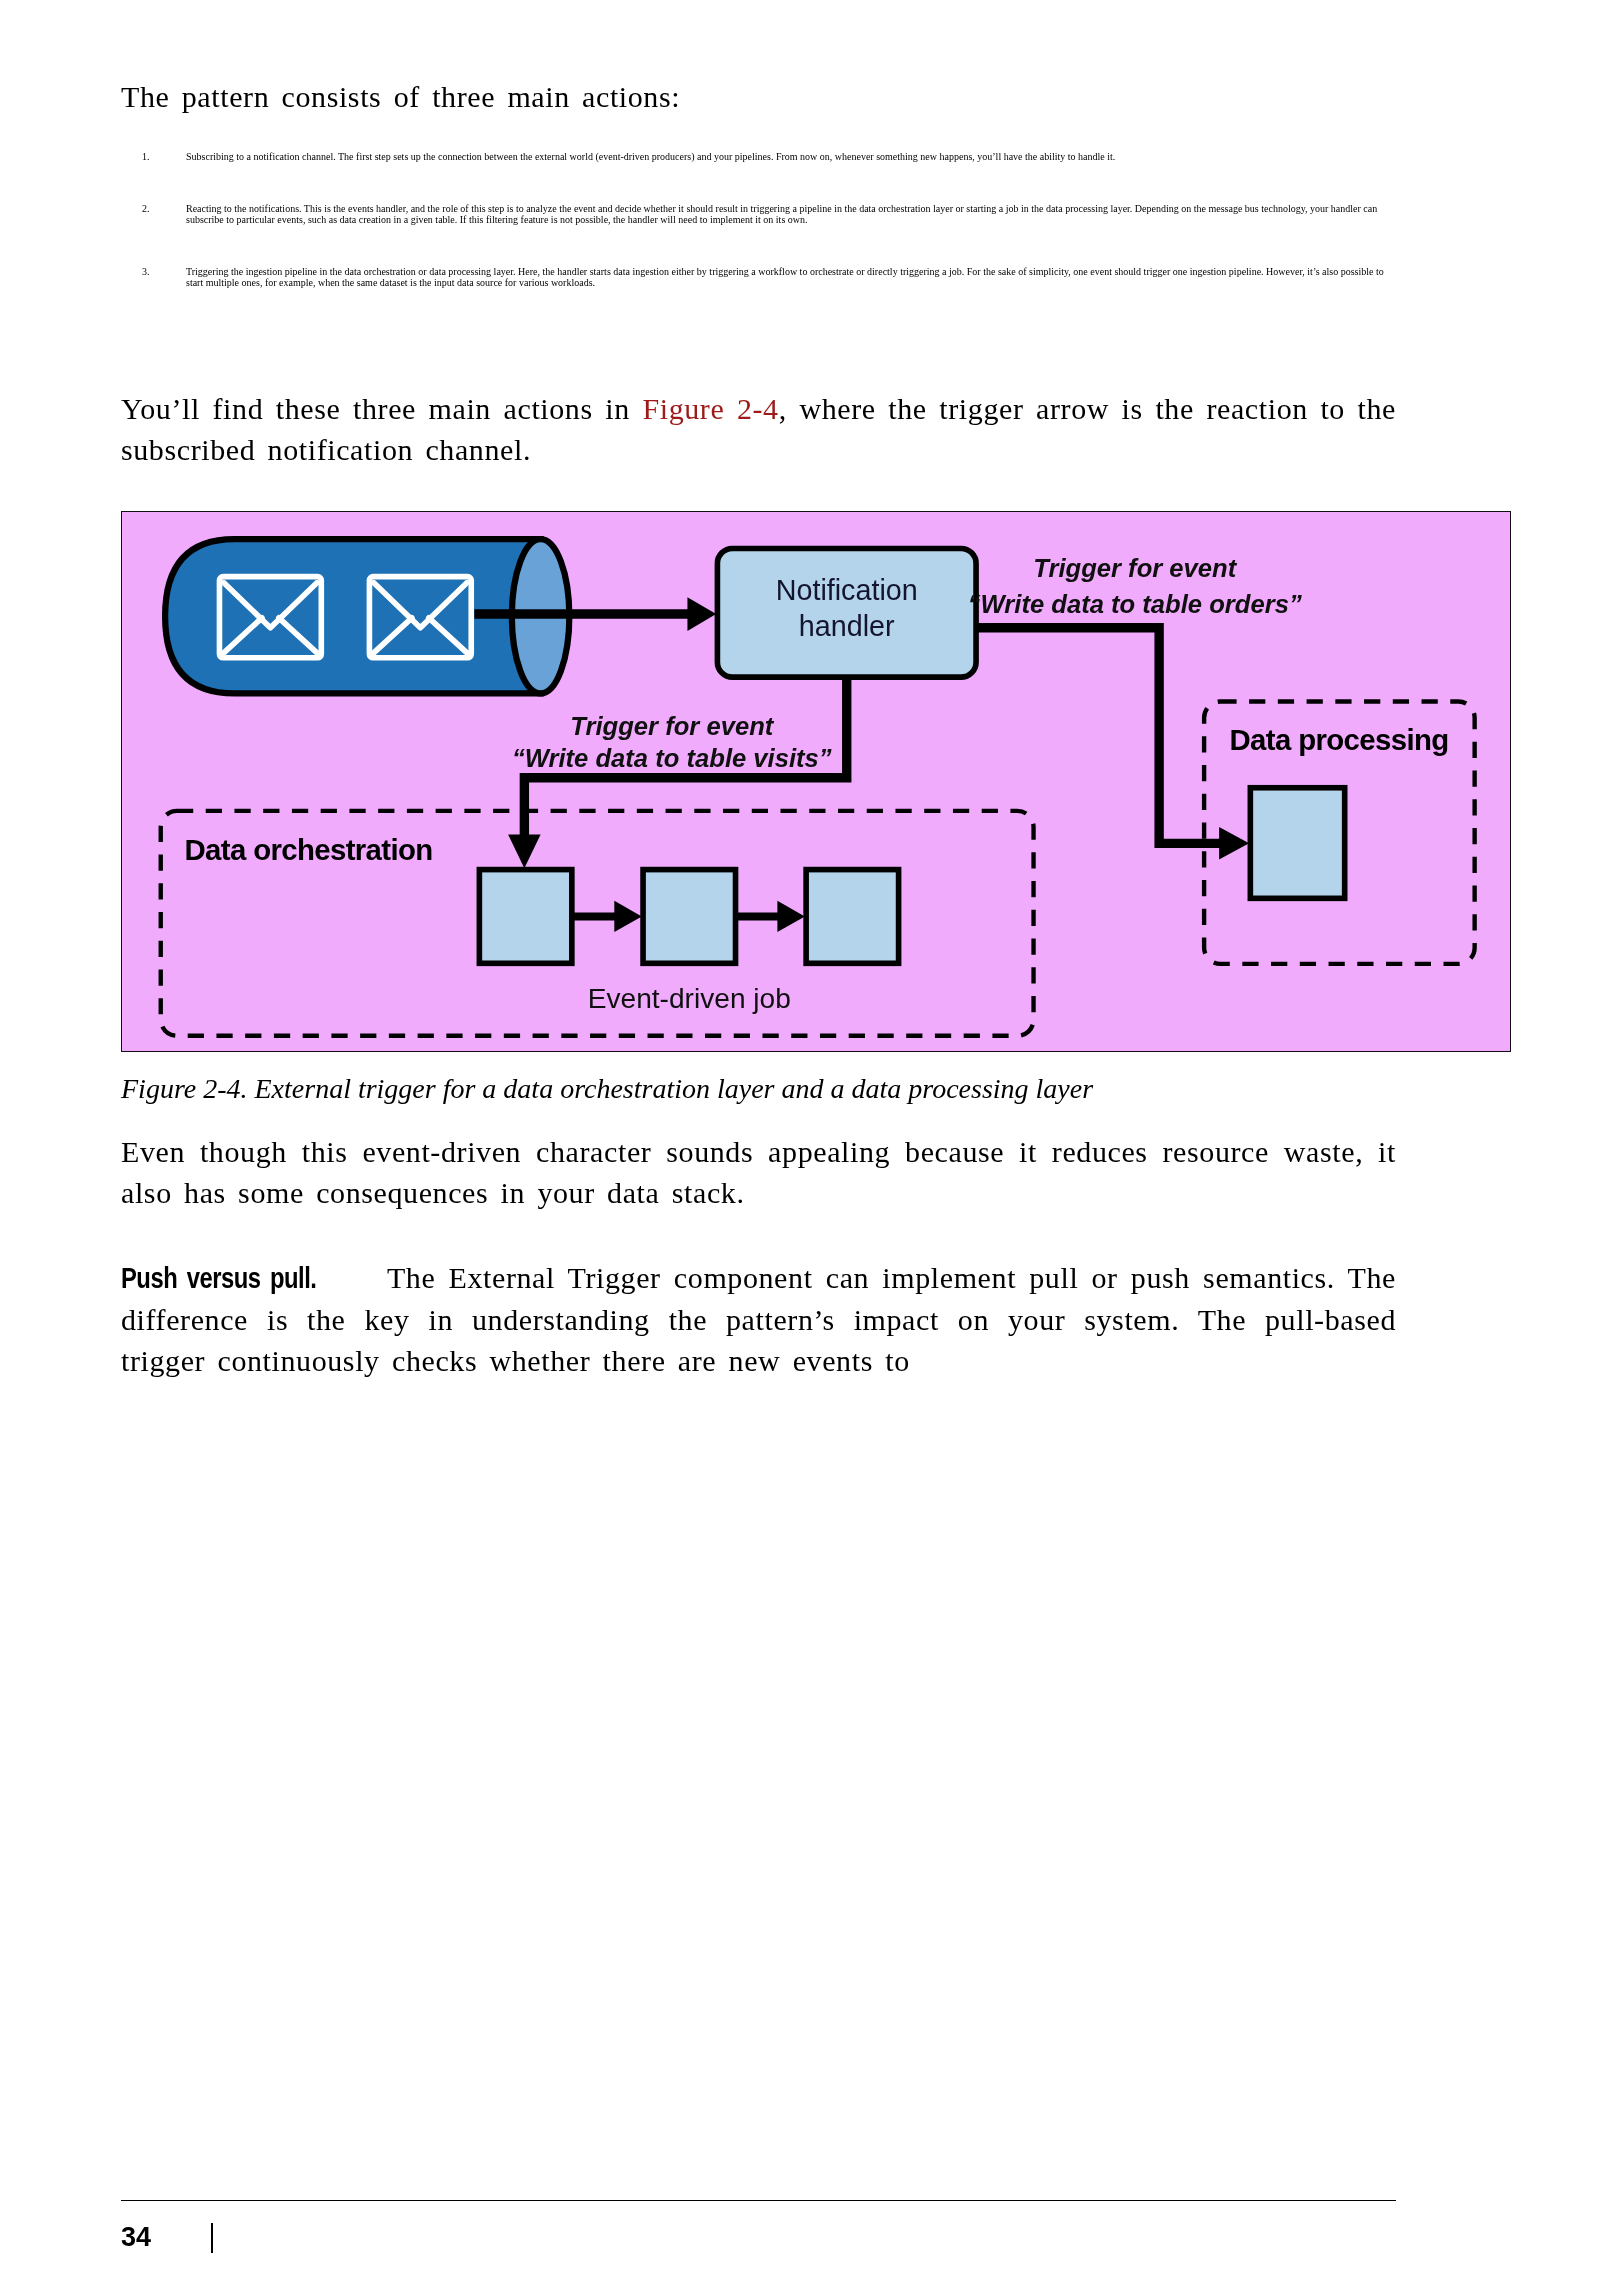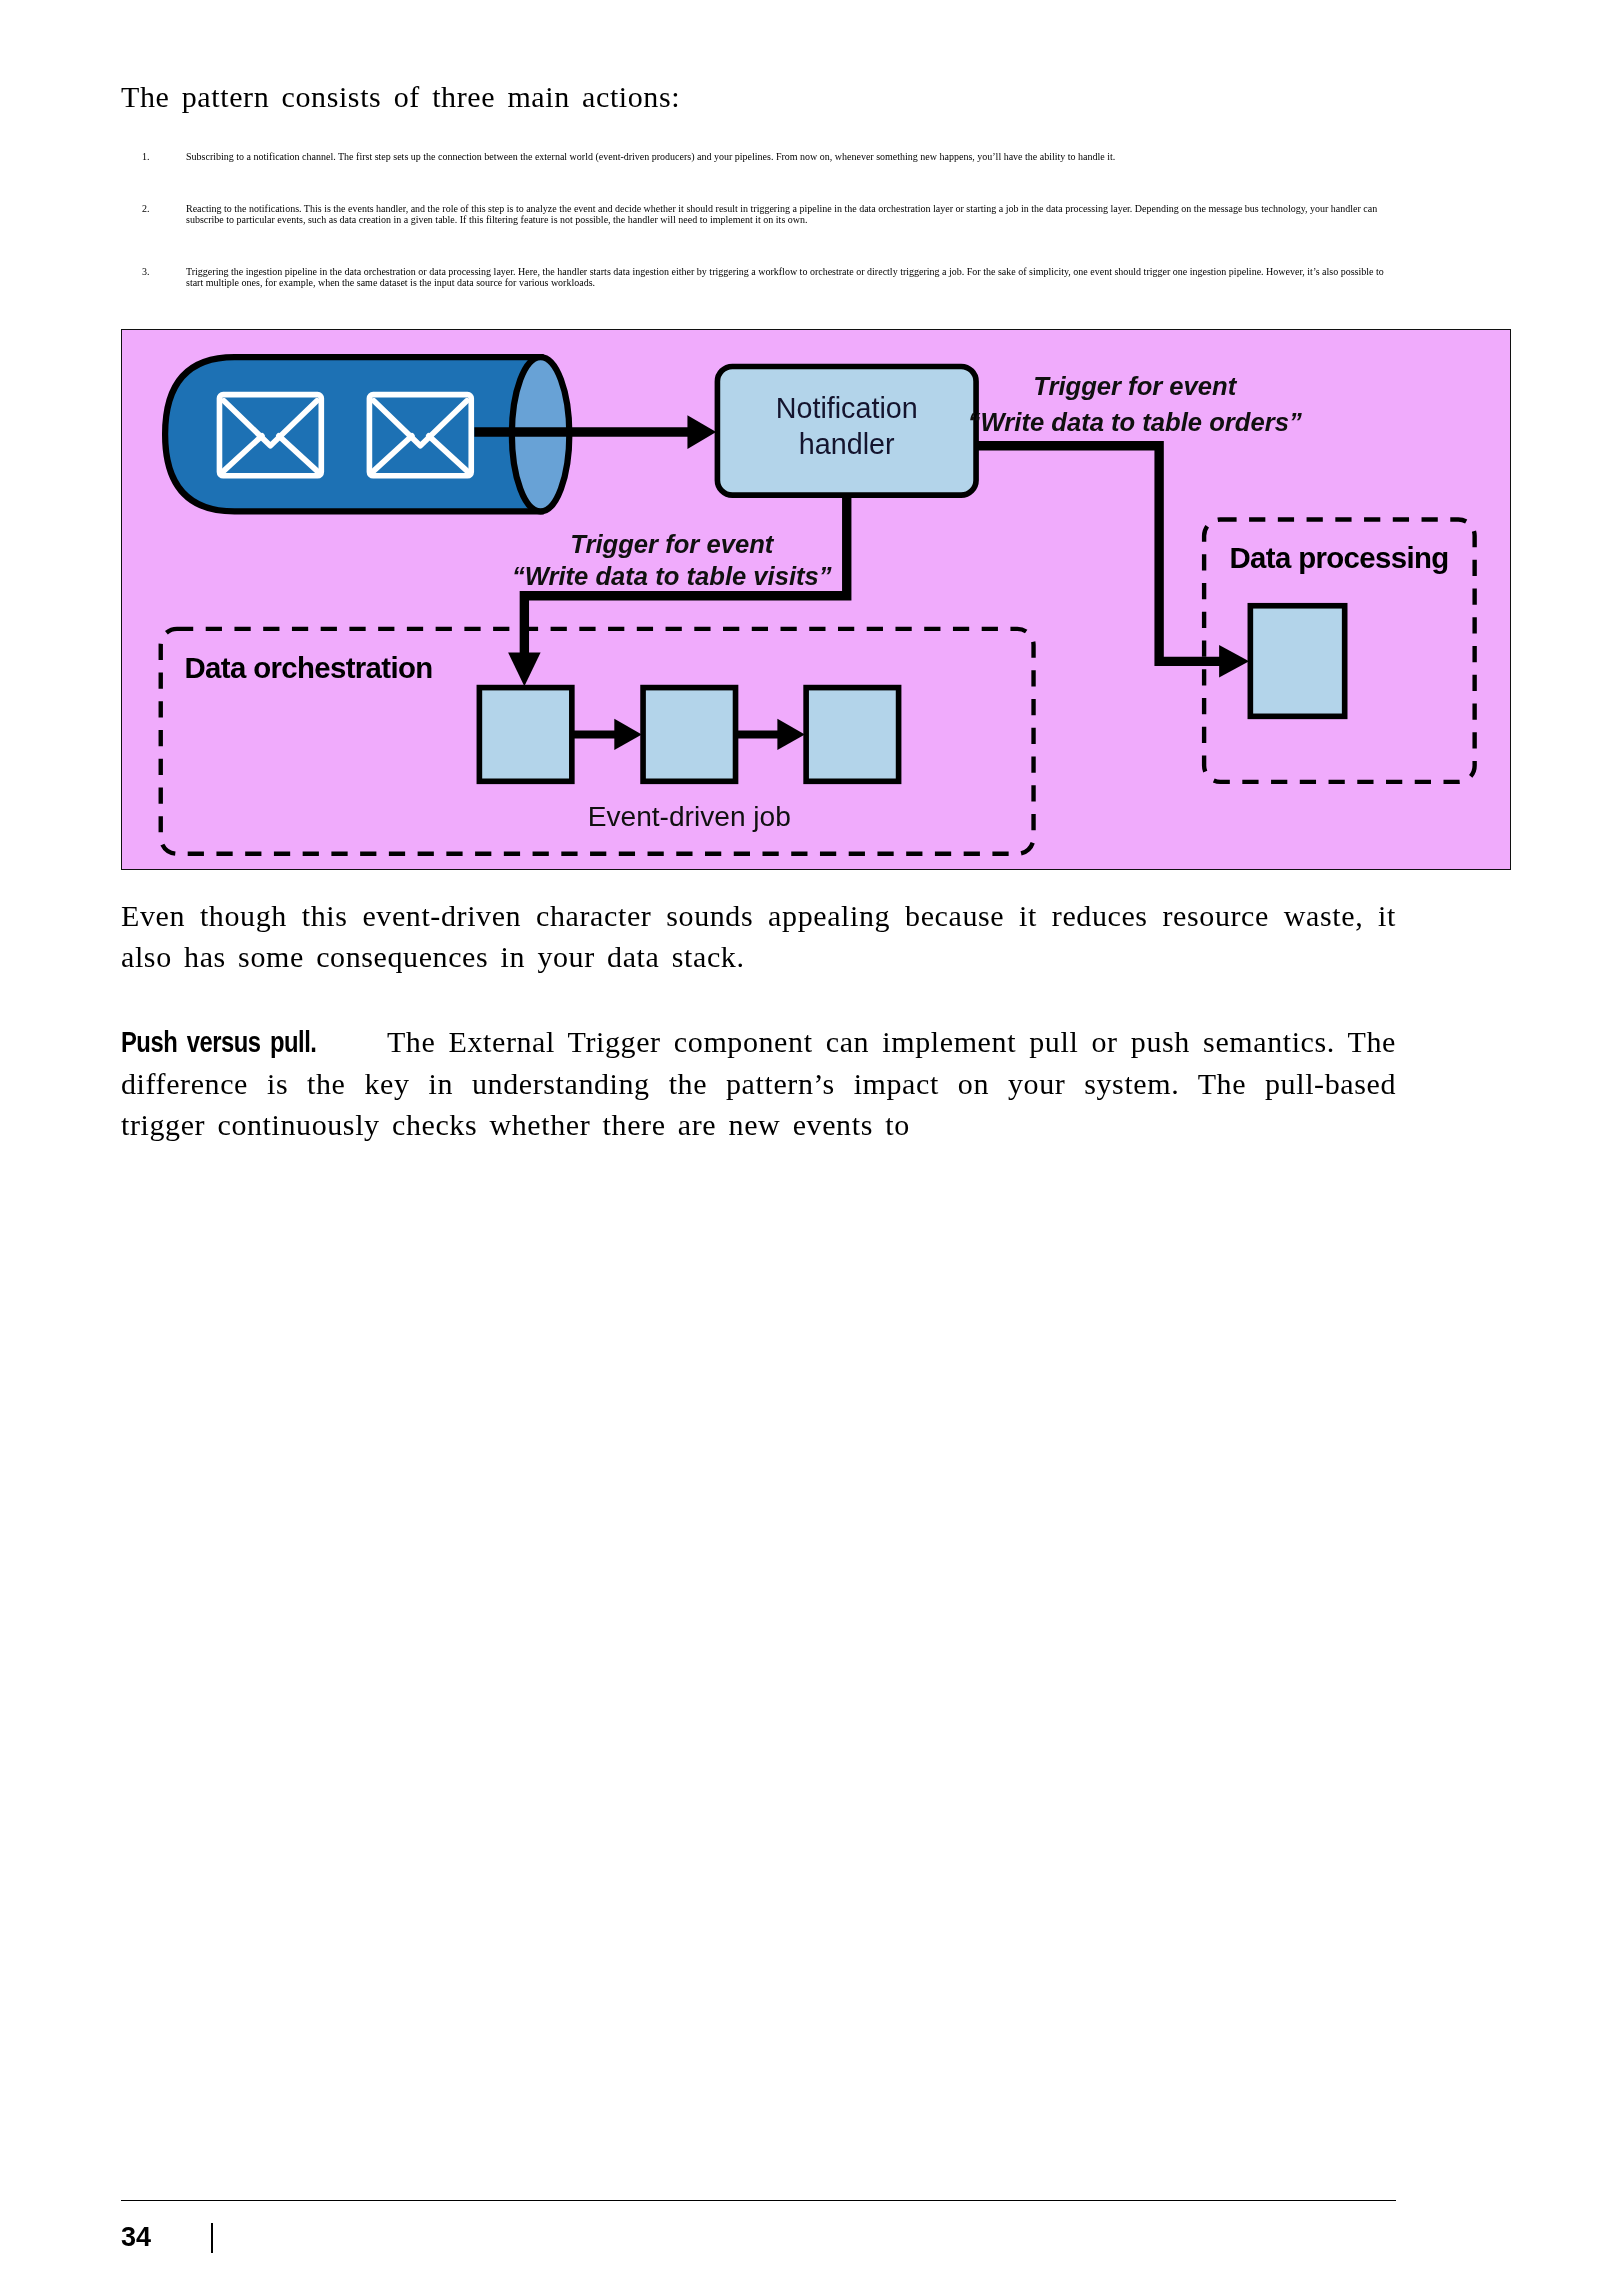--- a/index.html
+++ b/index.html
@@ -98,20 +98,21 @@
       <div class="li">
         <span class="num">2.</span>
         <span>Reacting to the notifications. This is the events handler, and the role of this step is to analyze the event and decide whether it should result in triggering a pipeline in the data orchestration layer or starting a job in the data processing layer. Depending on the message bus technology, your handler can subscribe to particular events, such as data creation in a given table. If this filtering feature is not possible, the handler will need to implement it on its own.</span>
       </div>
       <div class="li">
         <span class="num">3.</span>
         <span>Triggering the ingestion pipeline in the data orchestration or data processing layer. Here, the handler starts data ingestion either by triggering a workflow to orchestrate or directly triggering a job. For the sake of simplicity, one event should trigger one ingestion pipeline. However, it’s also possible to start multiple ones, for example, when the same dataset is the input data source for various workloads.</span>
       </div>
     </div>
 
+    <p class="body figref"><span>You’ll find these three main actions in </span><span class="figlink">Figure 2-4</span><span>, where the trigger arrow is the reaction to the subscribed notification channel.</span></p>
 
     <div class="figurebox">
       <svg width="1387" height="539" viewBox="0 0 2220 862">
 
         <g>
           <path d="M 670 43 L 180 43 Q 69 43 69 166.5 Q 69 290 180 290 L 670 290 Z" stroke="#000000" stroke-width="10" fill="#1d71b4"></path>
           <ellipse cx="670" cy="166.5" rx="46" ry="123.5" stroke="#000000" stroke-width="10" fill="#68a2d6"></ellipse>
         </g>
 
         <g stroke="#ffffff" stroke-width="9" fill="none" stroke-linejoin="round" stroke-linecap="round">
@@ -176,20 +177,21 @@
           <g>
             <line x1="984" y1="647" x2="1051" y2="647" stroke="#000000" stroke-width="13"></line>
             <polygon points="1049,622 1049,672 1093,647" fill="#000000"></polygon>
           </g>
 
           <text class="ftxt fjob" x="908" y="793">Event-driven job</text>
         </g>
       </svg>
     </div>
 
+    <p class="caption">Figure 2-4. External trigger for a data orchestration layer and a data processing layer</p>
 
 
     <p class="body afterh2">Even though this event-driven character sounds appealing because it reduces resource waste, it also has some consequences in your data stack.</p>
 
     <p class="body pushpara"><span class="runin"><span class="cond" style="transform: scaleX(0.82);">Push versus pull.</span></span><span>The External Trigger component can implement pull or push semantics. The difference is the key in understanding the pattern’s impact on your system. The pull-based trigger continuously checks whether there are new events to</span></p>
 
   </div>
 
   <div class="footer">
     <div class="footer-row">

